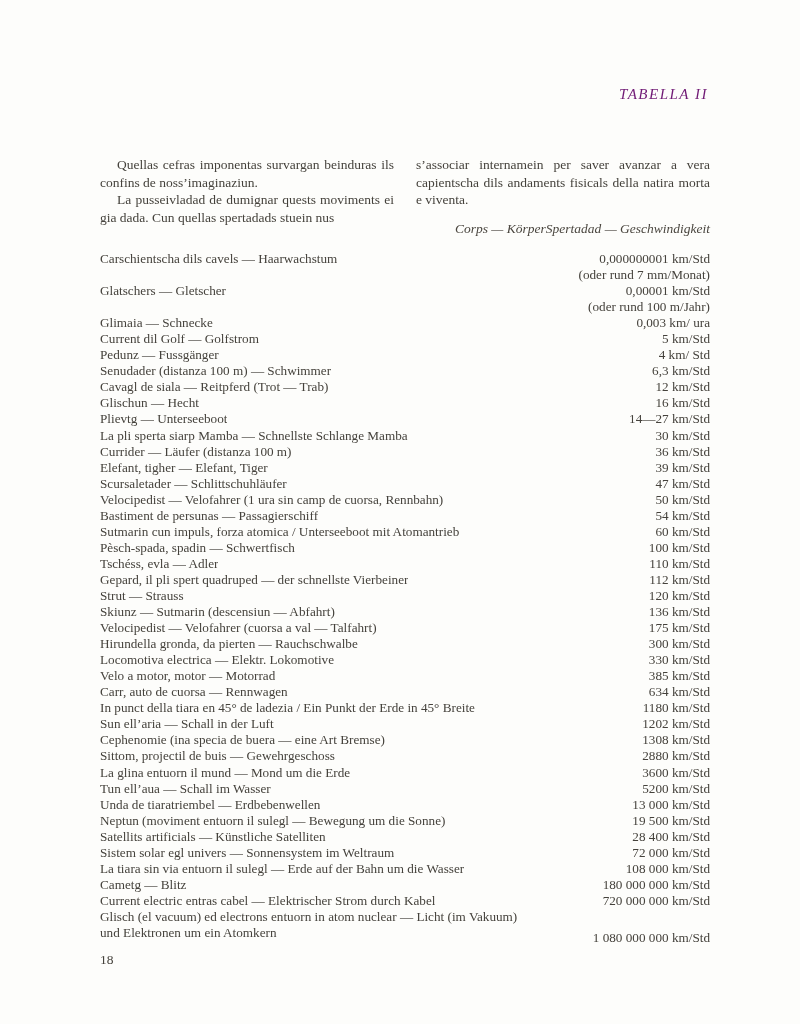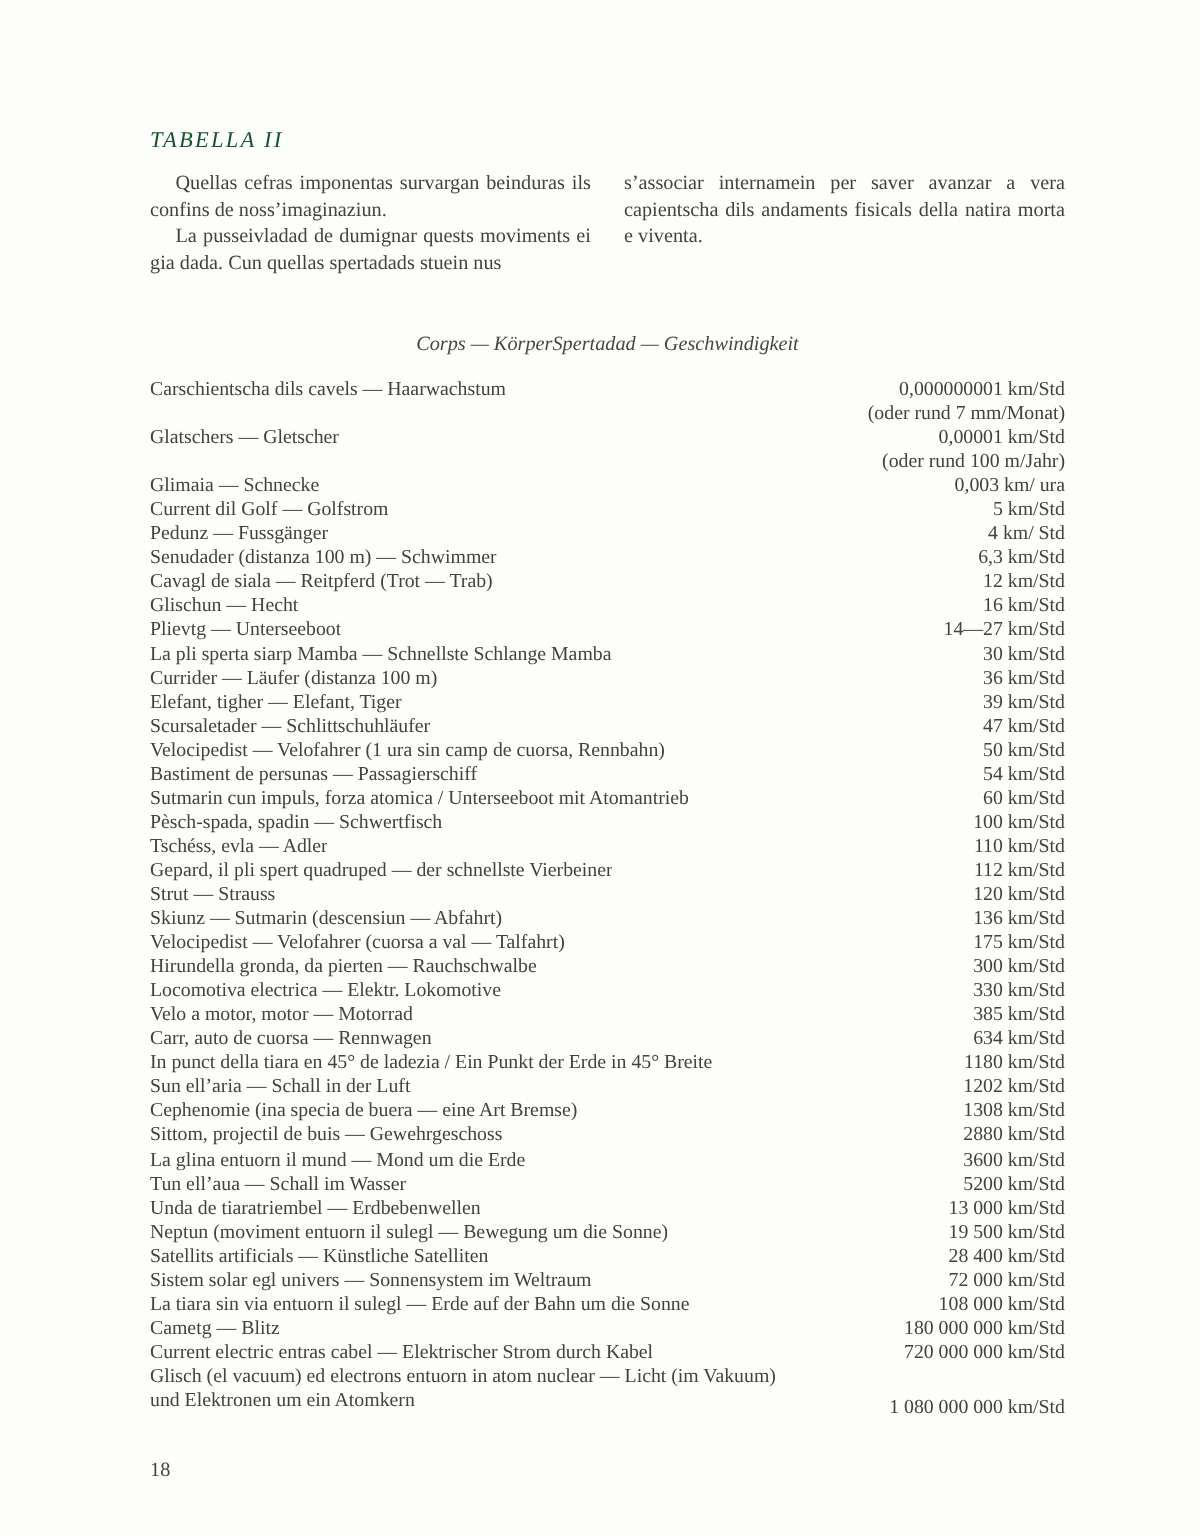--- a/index.html
+++ b/index.html
@@ -17,53 +17,54 @@
   }
   .page {
     position: absolute;
     inset: 0;
   }
   .title {
     position: absolute;
     top: 86px;
     left: 100px;
     width: 608px;
-    text-align: left;
+    text-align: right;
     font-style: italic;
     font-size: 15px;
     letter-spacing: 1.5px;
-    color: #14532d;
+    color: #701a75;
   }
   .intro {
     position: absolute;
     top: 113px;
     left: 100px;
     width: 610px;
     display: flex;
     gap: 22px;
     font-size: 13.5px;
     line-height: 17.5px;
   }
   .intro .col {
     flex: 1;
     text-align: justify;
+    margin-top: 43px;
   }
   .intro p {
     margin: 0;
   }
   .intro .col-left p {
     text-indent: 17px;
   }
   .table-header {
     position: absolute;
     top: 221px;
     left: 100px;
     width: 610px;
     display: flex;
-    justify-content: center;
+    justify-content: flex-end;
     font-style: italic;
     font-size: 13.5px;
     color: #4a463f;
   }
   .rows {
     position: absolute;
     top: 251px;
     left: 100px;
     width: 610px;
     font-size: 13.2px;
@@ -83,21 +84,20 @@
   }
   .row:last-child .value {
     position: relative;
     top: 5px;
   }
   .page-number {
     position: absolute;
     top: 952px;
     left: 100px;
     font-size: 13.5px;
-    margin-top: 20px;
   }
 </style>
 </head>
 <body>
 
 <div class="page">
 
   <div class="title">TABELLA II</div>
 
   <div class="intro">
@@ -301,21 +301,21 @@
     <span class="label">Satellits artificials — Künstliche Satelliten</span>
     <span class="value">28 400 km/Std</span>
   </div>
 
   <div class="row">
     <span class="label">Sistem solar egl univers — Sonnensystem im Weltraum</span>
     <span class="value">72 000 km/Std</span>
   </div>
 
   <div class="row">
-    <span class="label">La tiara sin via entuorn il sulegl — Erde auf der Bahn um die Sonne</span>
+    <span class="label">La tiara sin via entuorn il sulegl — Erde auf der Bahn um die Wasser</span>
     <span class="value">108 000 km/Std</span>
   </div>
 
   <div class="row">
     <span class="label">Cametg — Blitz</span>
     <span class="value">180 000 000 km/Std</span>
   </div>
 
   <div class="row">
     <span class="label">Current electric entras cabel — Elektrischer Strom durch Kabel</span>

